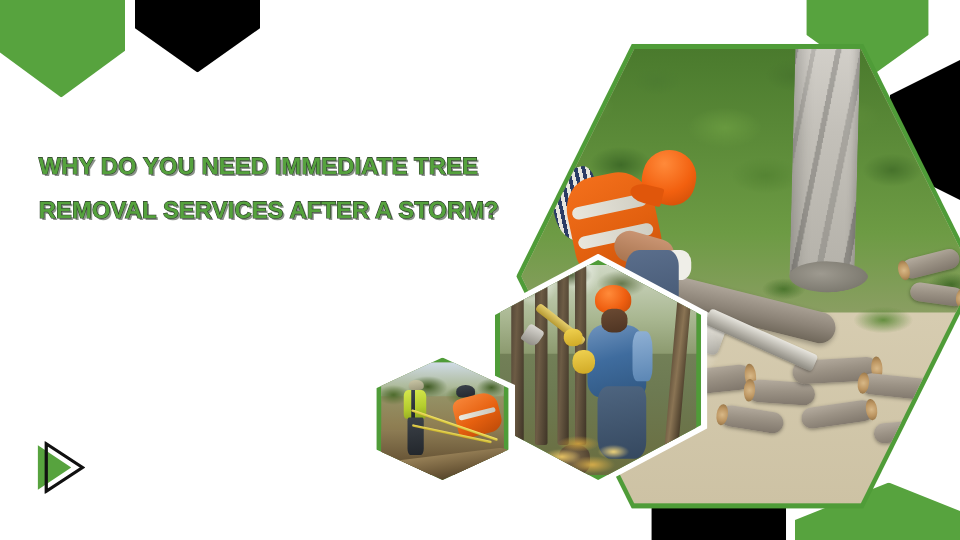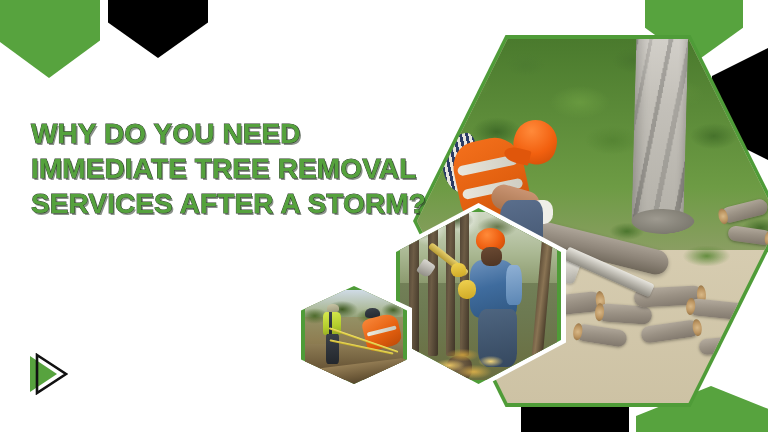--- a/index.html
+++ b/index.html
@@ -415,21 +415,21 @@
     border-radius:2px;
     transform:rotate(12deg);
   }
 
   
   #title{
     position:absolute;
     left:31px; top:116px;
     width:410px;
     font-weight:700;
-    font-size:28px;
+    font-size:19px;
     line-height:35px;
     letter-spacing:.1px;
     color:#55a23d;
     text-transform:uppercase;
     font-family:"Liberation Sans", sans-serif;
     -webkit-text-stroke:0.9px #2c3a2a;
     paint-order:stroke fill;
     text-shadow:1.6px 1.6px 0 rgba(44,58,42,.55);
   }
 

